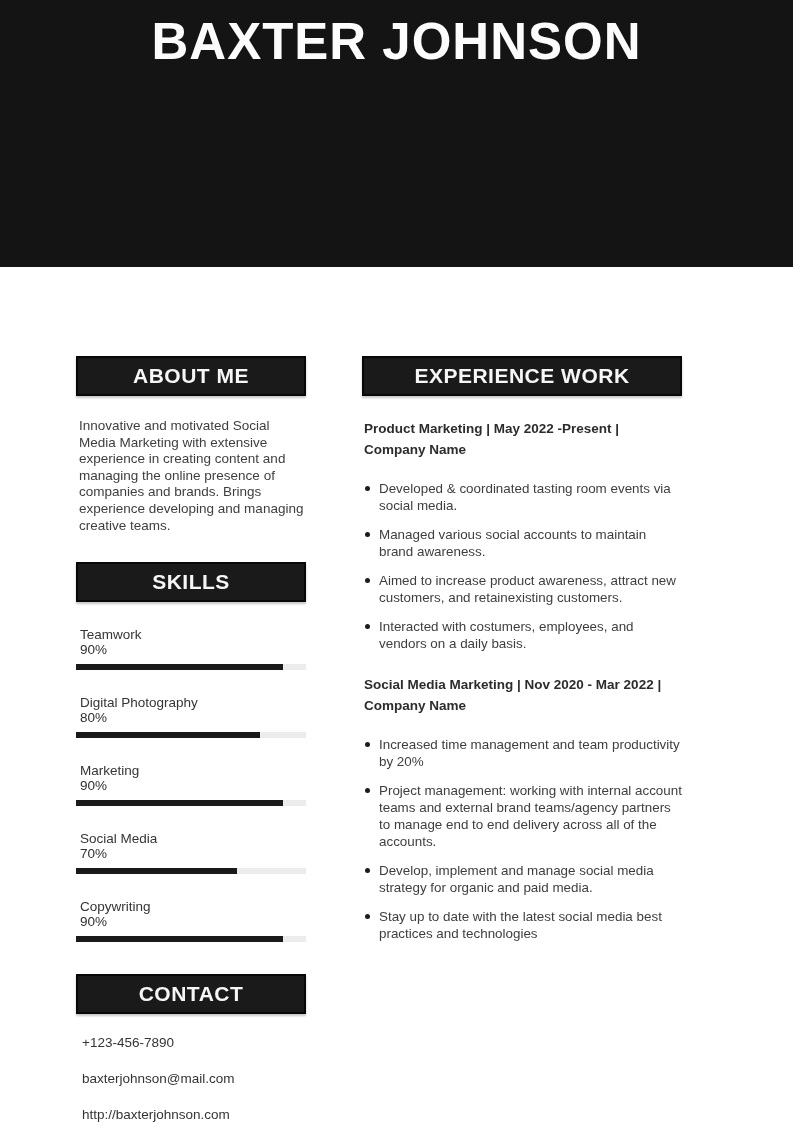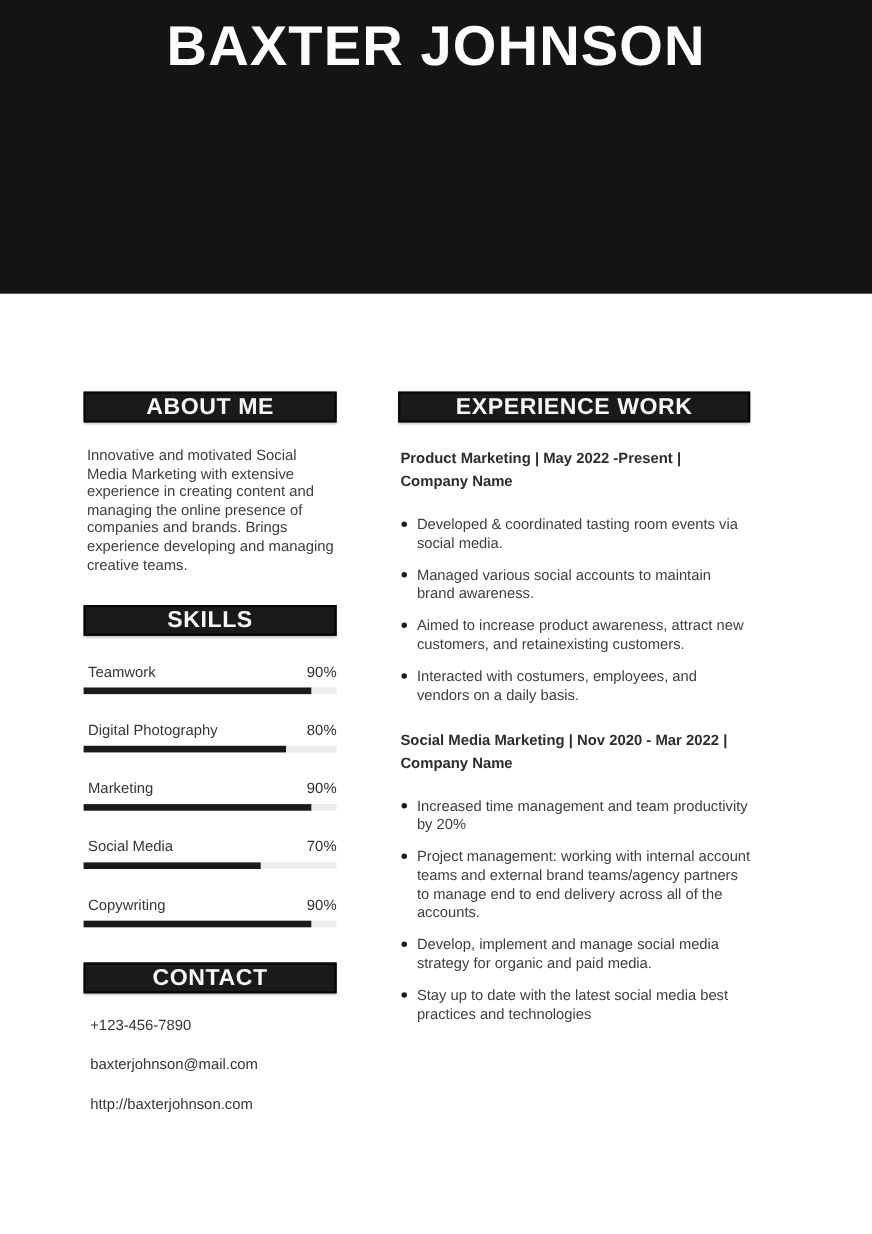--- a/index.html
+++ b/index.html
@@ -47,21 +47,21 @@
   
   .main {
     display: flex;
     margin: 89px 0 0 76px;
   }
   .col-left  { width: 230px; flex: 0 0 230px; }
   .col-right { width: 320px; flex: 0 0 320px; margin-left: 56px; }
 
   .section-title {
     width: 100%;
-    height: 28px;
+    height: 40px;
     background: #1a1a1a;
     border: 2px solid #080808;
     box-shadow: 0 2px 2px rgba(0,0,0,0.22);
     color: #f6f6f6;
     font-size: 21px;
     font-weight: 700;
     letter-spacing: 0.5px;
     display: flex;
     align-items: center;
     justify-content: center;
@@ -79,20 +79,21 @@
   .skills { margin-top: 28px; }
   .skill-row { margin-top: 25px; }
   .skill-row:first-of-type { margin-top: 25px; }
   .skill-head {
     display: flex;
     justify-content: space-between;
     align-items: flex-start;
     font-size: 13.5px;
     color: #353535;
     padding-left: 4px;
+    flex-direction: column;
   }
   .skill-pct { color: #2f2f2f; }
   .skill-track {
     margin-top: 7px;
     width: 100%;
     height: 6px;
     background: #ececec;
     position: relative;
   }
   .skill-fill {

